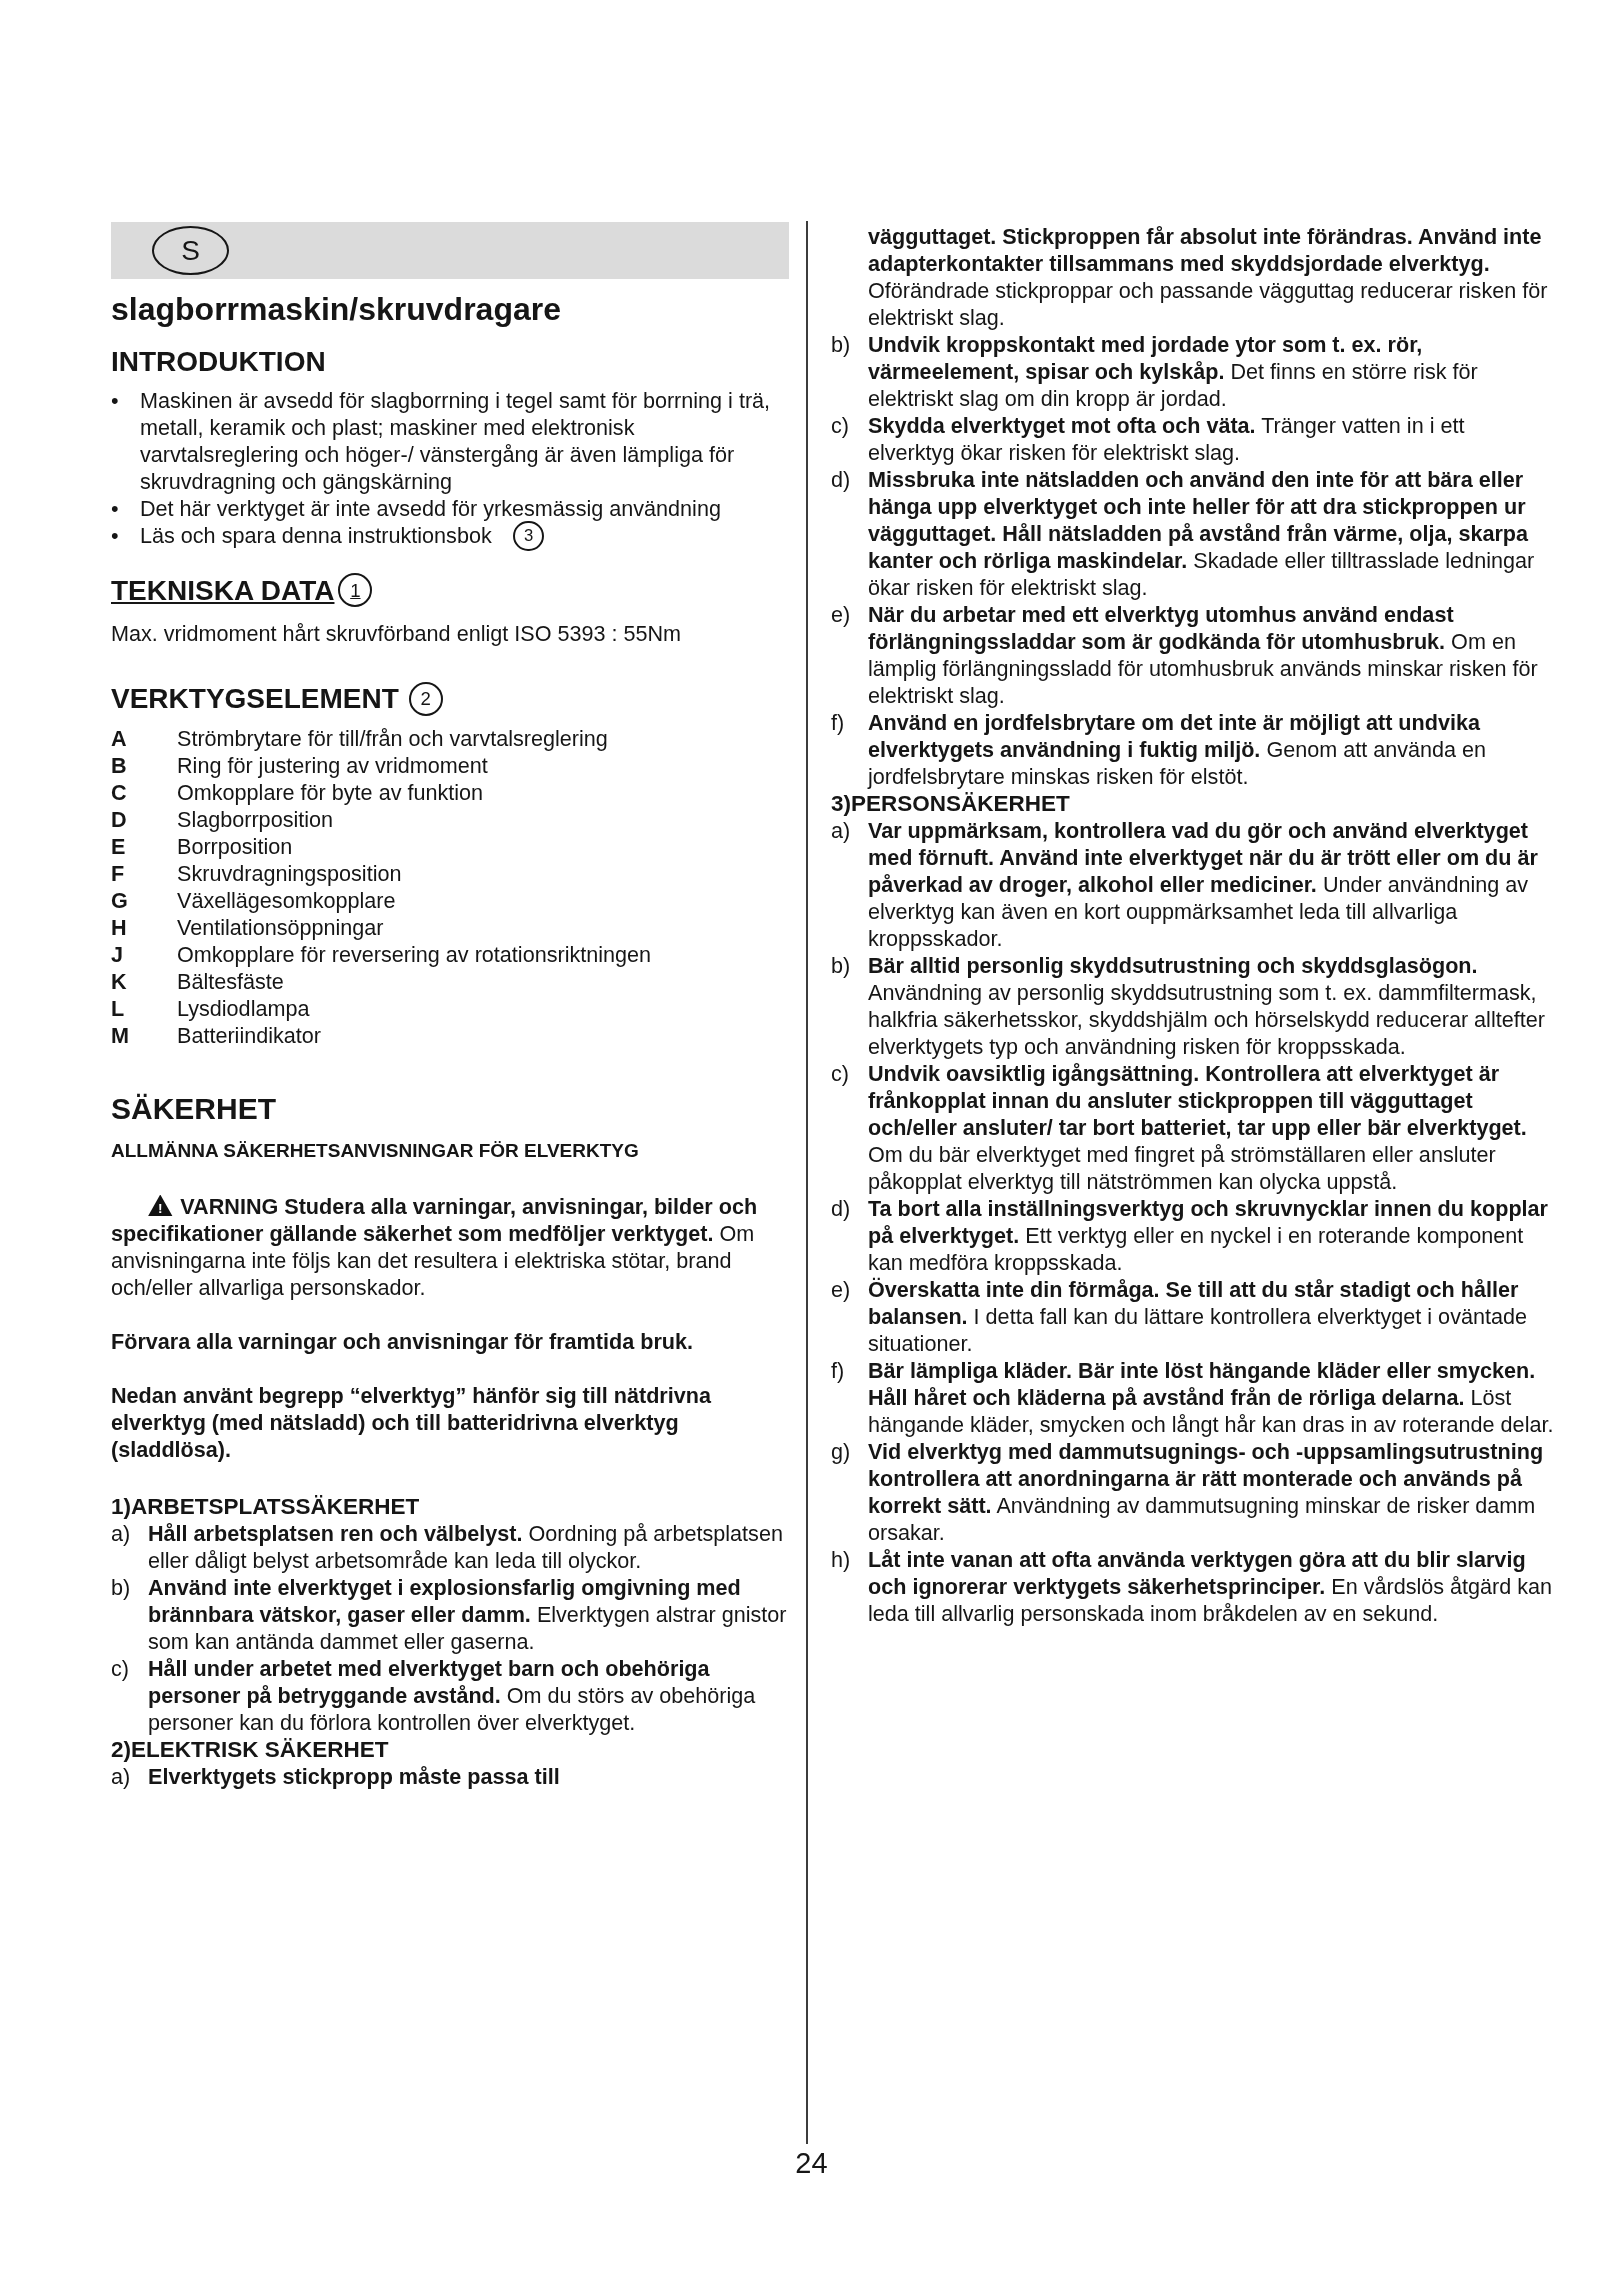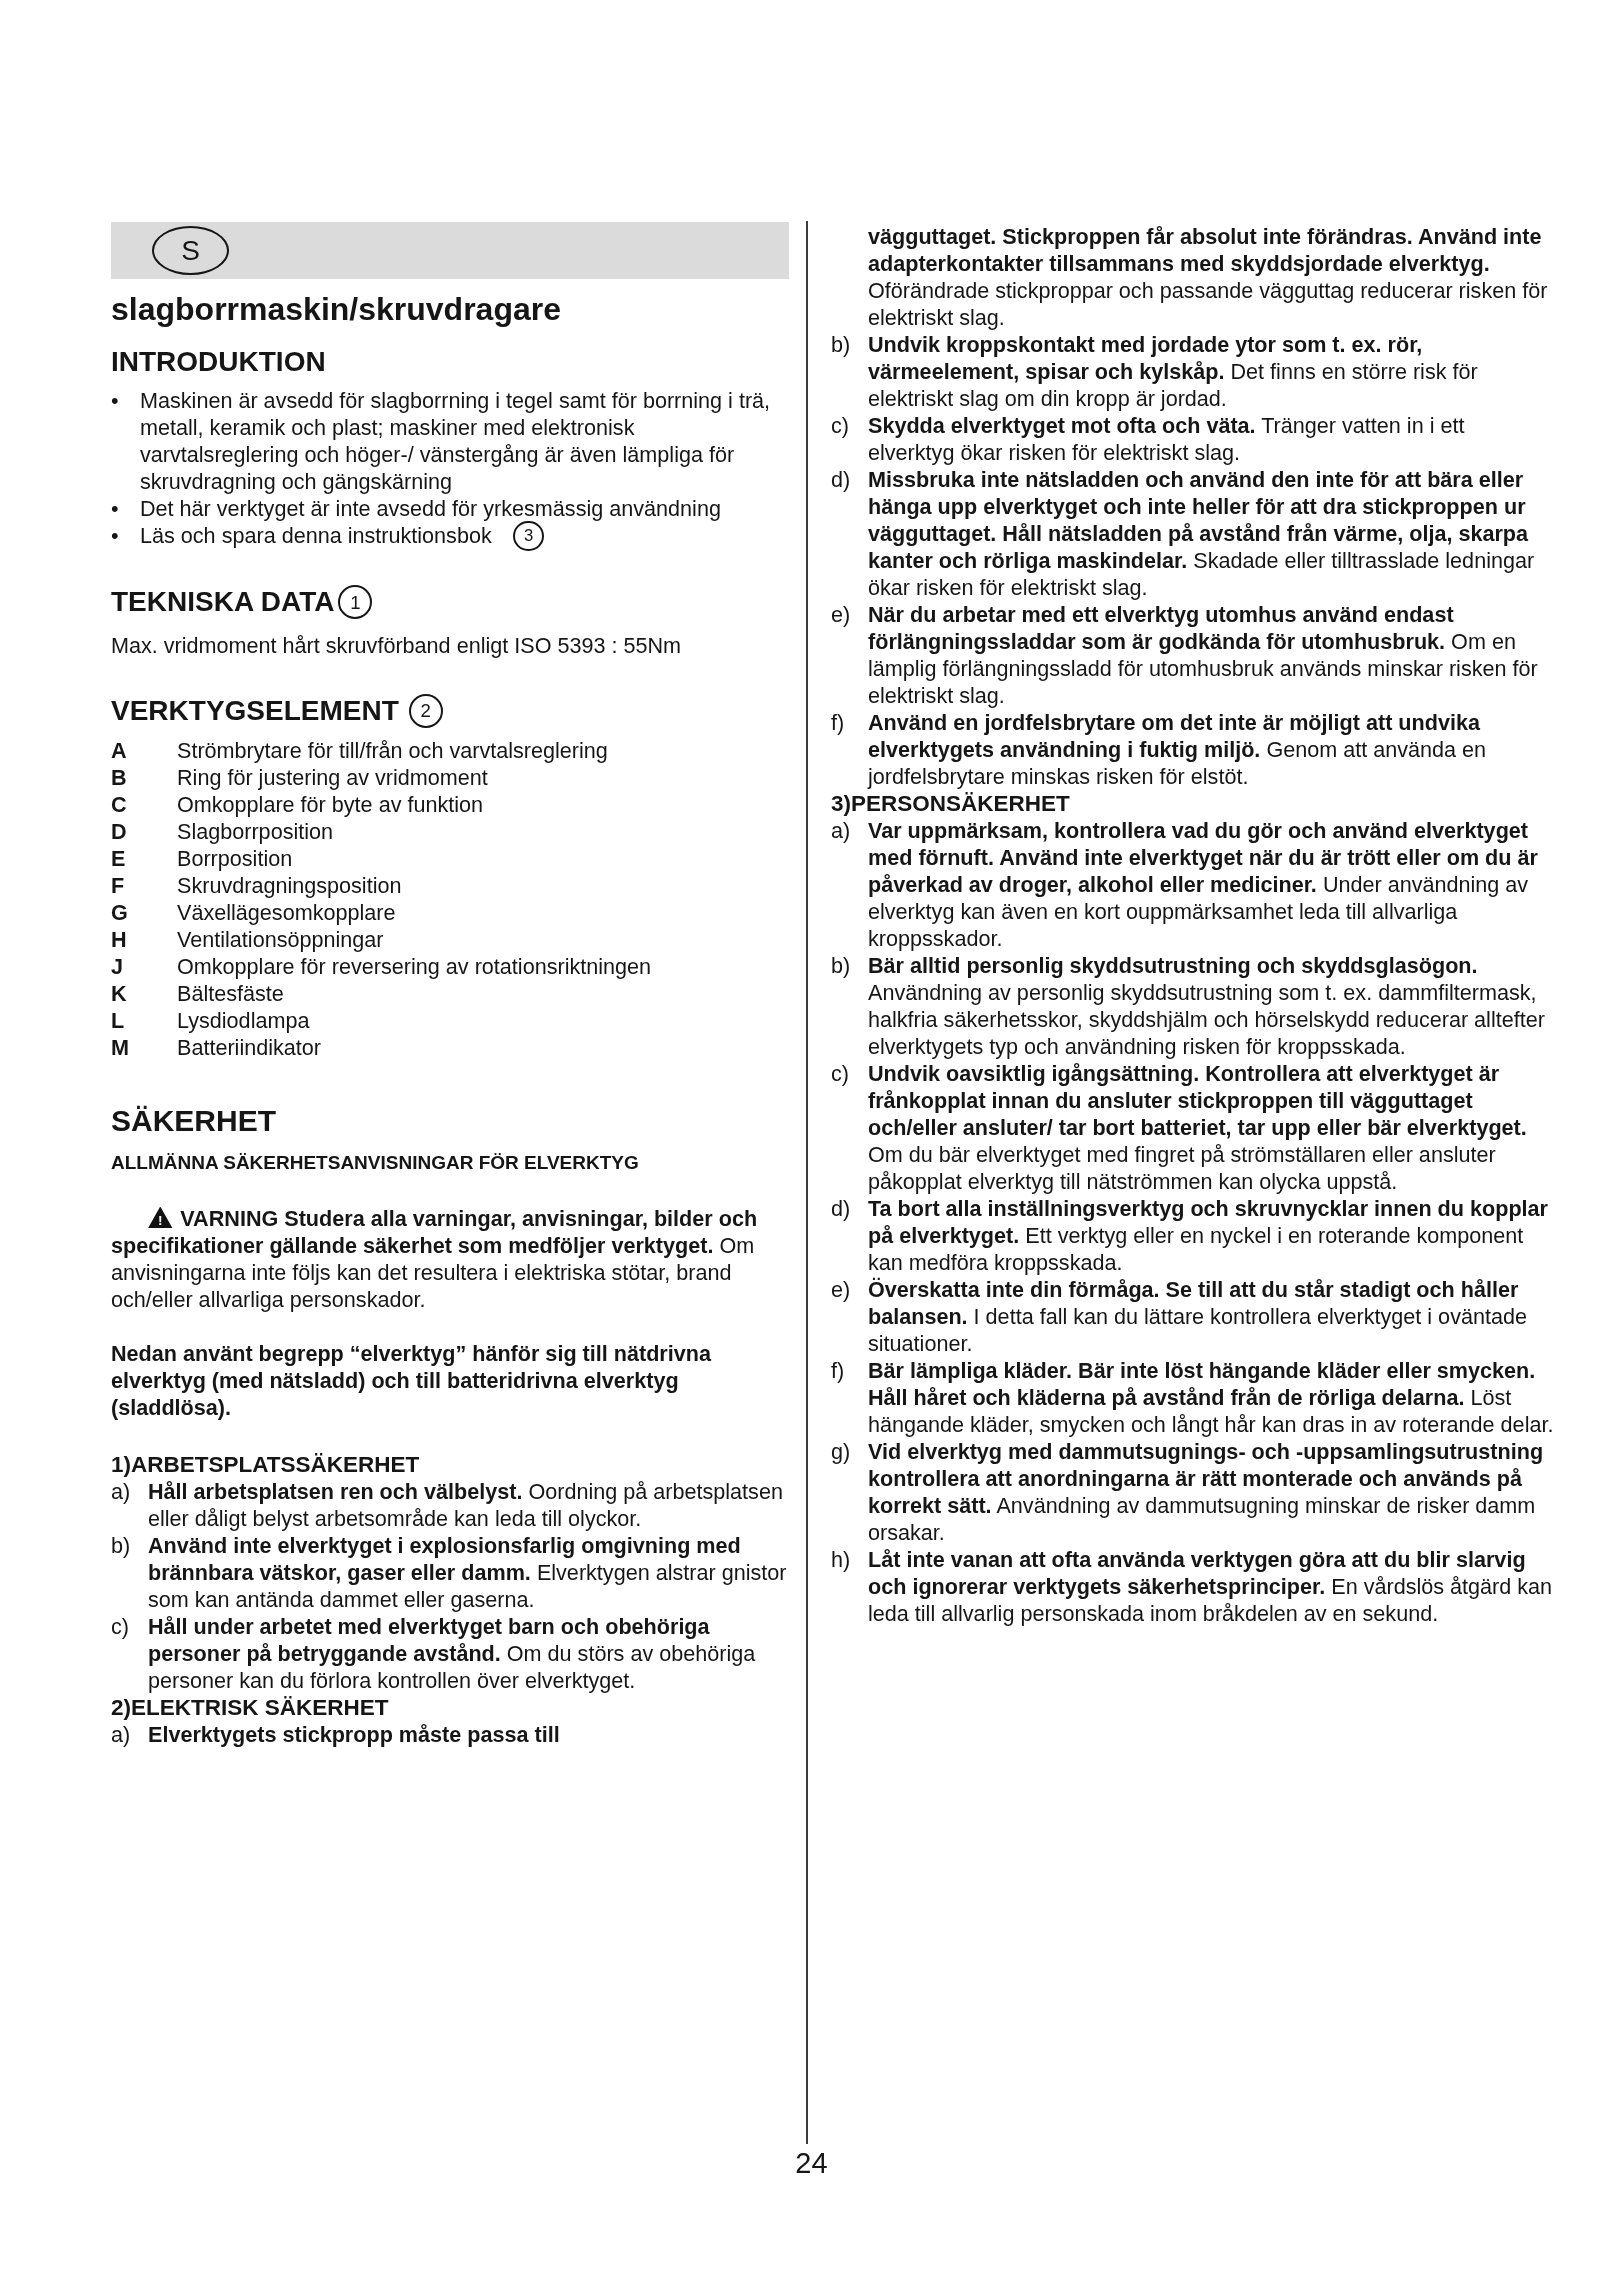--- a/index.html
+++ b/index.html
@@ -14,21 +14,21 @@
   .page-num  { position:absolute; left:782px; top:2147px; width:59px; text-align:center; font-size:29px; }
 
   
   .lang-band { height:57px; background:#dbdbdb; display:flex; align-items:center; padding-left:41px; box-sizing:border-box; }
   .lang-oval { width:73px; height:45px; border:2.9px solid #161616; border-radius:50%;
                display:flex; align-items:center; justify-content:center; font-size:28px; background:transparent; }
   .title { margin-top:10.8px; font-size:32px; font-weight:bold; line-height:39px; }
   .title-row1 { display:flex; justify-content:space-between; align-items:baseline; }
   .hd { font-size:28px; font-weight:bold; line-height:33px; }
   .h-intro { margin-top:16.7px; }
-  .h-tek   { margin-top:32px; display:flex; align-items:flex-start; }
+  .h-tek   { margin-top:20px; display:flex; align-items:flex-end;text-decoration:underline; }
   .h-el    { margin-top:35px; display:flex; align-items:flex-start; }
   .h-sak   { margin-top:43px; font-size:30px; }
   .circ { display:inline-flex; width:30px; height:30px; border:2px solid #161616; border-radius:50%;
           align-items:center; justify-content:center; font-size:18.6px; font-weight:normal;
           margin-left:3.9px; flex:none; }
   .circ.sp { margin-left:9.8px; }
   .circ.small { width:26.5px; height:26.5px; font-size:16.7px; margin-left:21.6px; transform:translateY(-2px); }
   .bullets { margin-top:8.8px; }
   .bullet { display:flex; }
   .bullet .bm { width:29px; flex:none; }
@@ -148,20 +148,21 @@
         <span class="ek">M</span>
         <span class="ev">Batteriindikator</span>
       </div>
   </div>
 
   <div class="hd h-sak">SÄKERHET</div>
   <div class="sub-h">ALLMÄNNA SÄKERHETSANVISNINGAR FÖR ELVERKTYG</div>
 
   <p class="warn"><span class="warn-icon"><span class="ex">!</span></span><b>VARNING Studera alla varningar, anvisningar, bilder och specifikationer gällande säkerhet som medföljer verktyget.</b> <span>Om anvisningarna inte följs kan det resultera i elektriska stötar, brand och/eller allvarliga personskador.</span></p>
 
+  <p class="p-store">Förvara alla varningar och anvisningar för framtida bruk.</p>
 
   <p class="p-note">Nedan använt begrepp “elverktyg” hänför sig till nätdrivna elverktyg (med nätsladd) och till batteridrivna elverktyg (sladdlösa).</p>
 
   <div class="sec-head sh-1">
     <span class="k">1)</span>
       <span class="t">ARBETSPLATSSÄKERHET</span>
   </div>
   <div class="li">
       <span class="k">a)</span>
       <span class="t"><b>Håll arbetsplatsen ren och välbelyst.</b> <span>Oordning på arbetsplatsen eller dåligt belyst arbetsområde kan leda till olyckor.</span></span>

